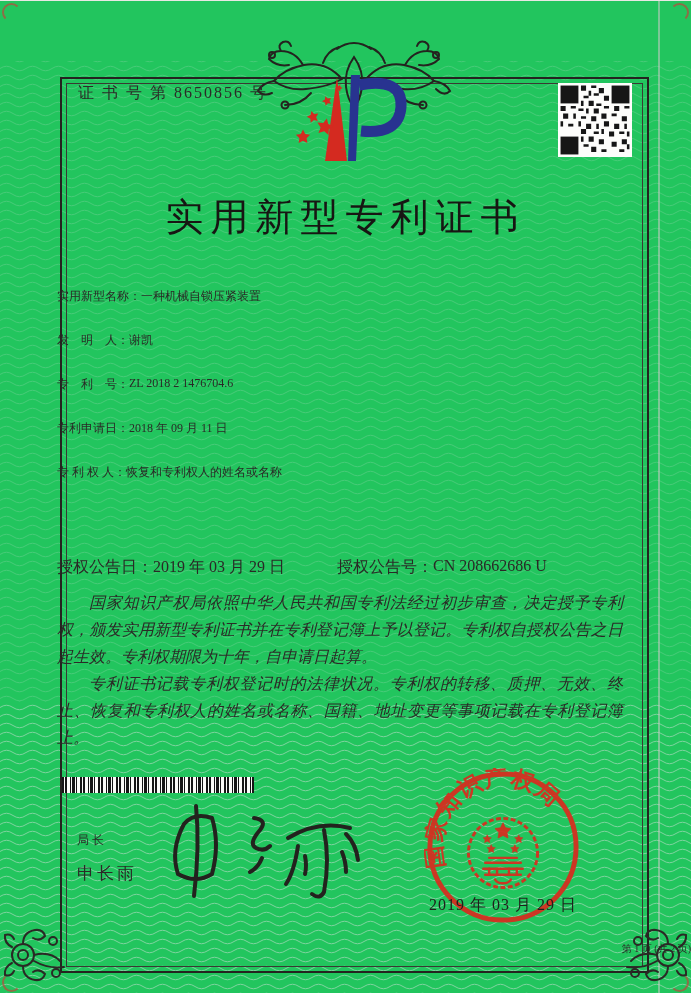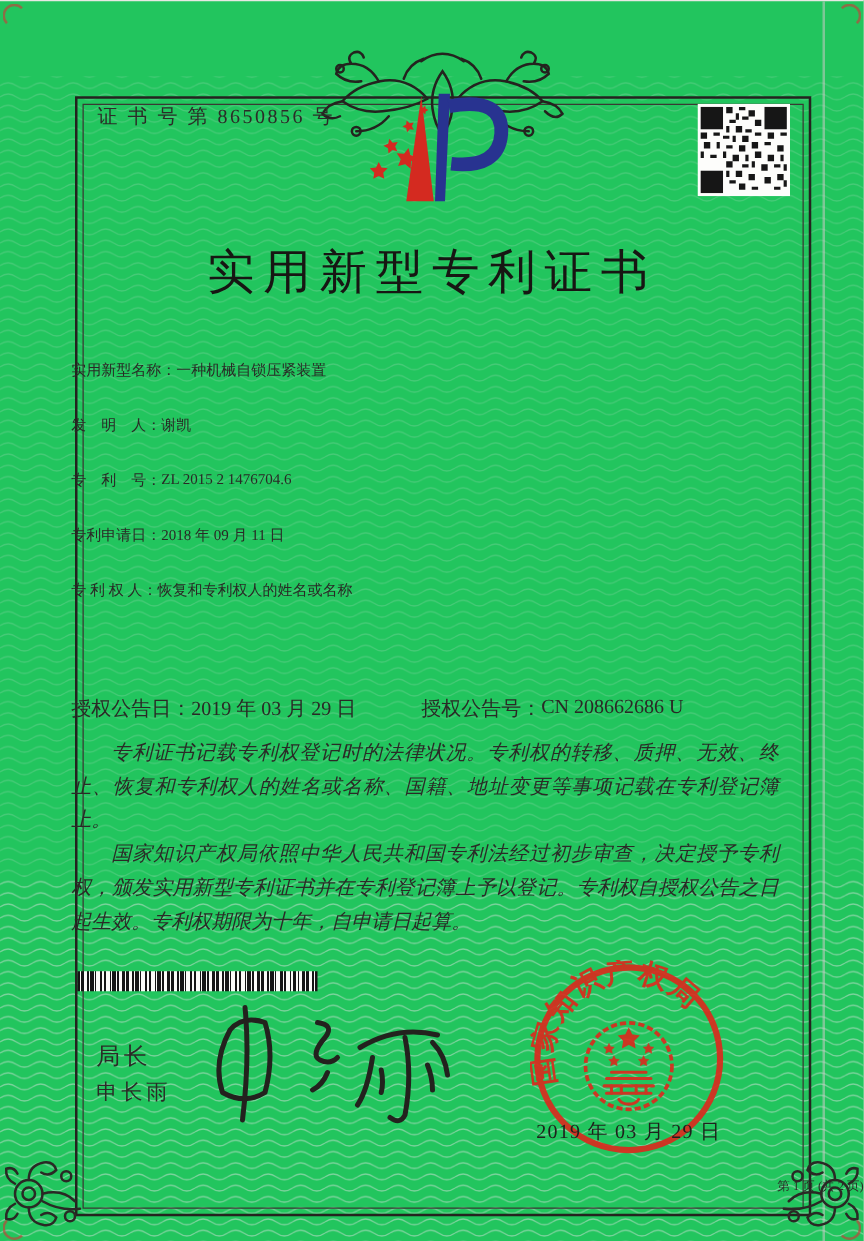--- a/index.html
+++ b/index.html
@@ -56,21 +56,21 @@
   }
   .body-text p{margin:0;text-indent:2em;}
   
   .barcode{
     position:absolute;left:62px;top:776px;width:192px;height:16px;
     background:repeating-linear-gradient(90deg,
       #151515 0 2px,#fbfbf8 2px 3px,#151515 3px 5px,#fbfbf8 5px 8px,
       #151515 8px 9px,#fbfbf8 9px 10px,#151515 10px 13px,#fbfbf8 13px 14px,
       #151515 14px 15px,#fbfbf8 15px 18px);
   }
-  .director-title{position:absolute;left:77px;top:831px;font-size:19px;letter-spacing:3px;color:#2b2a27;}
+  .director-title{position:absolute;left:77px;top:831px;font-size:12px;letter-spacing:3px;color:#2b2a27;}
   .director-name{position:absolute;left:77px;top:861px;font-size:17px;letter-spacing:3px;color:#2b2a27;}
   .signature{position:absolute;left:138px;top:793px;width:232px;height:108px;}
   .seal{position:absolute;left:424px;top:767px;width:158px;height:158px;}
   .seal-date{position:absolute;left:429px;top:894px;font-size:16px;color:#201f1c;letter-spacing:1px;}
   .page-num{position:absolute;left:0;top:941px;width:691px;text-align:right;font-size:10px;color:#2b2a27;}
 </style>
 </head>
 <body>
 
 <div class="page">
@@ -172,41 +172,41 @@
   <div class="field-row row-0">
     <span class="lbl">实用新型名称：</span>
     <span class="val">一种机械自锁压紧装置</span>
   </div>
   <div class="field-row row-1">
     <span class="lbl">发　明　人：</span>
     <span class="val">谢凯</span>
   </div>
   <div class="field-row row-2">
     <span class="lbl">专　利　号：</span>
-    <span class="val">ZL 2015 2 1476704.6</span>
+    <span class="val">ZL 2018 2 1476704.6</span>
   </div>
   <div class="field-row row-3">
     <span class="lbl">专利申请日：</span>
     <span class="val">2018 年 09 月 11 日</span>
   </div>
   <div class="field-row row-4">
     <span class="lbl">专 利 权 人：</span>
     <span class="val">恢复和专利权人的姓名或名称</span>
   </div>
 
   <div class="grant-row">
     <span class="lbl">授权公告日：</span>
     <span>2019 年 03 月 29 日</span>
     <span class="lbl grant-pair2">授权公告号：</span>
     <span>CN 208662686 U</span>
   </div>
 
   <div class="body-text">
+    <p>国家知识产权局依照中华人民共和国专利法经过初步审查，决定授予专利权，颁发实用新型专利证书并在专利登记簿上予以登记。专利权自授权公告之日起生效。专利权期限为十年，自申请日起算。</p>
     <p>专利证书记载专利权登记时的法律状况。专利权的转移、质押、无效、终止、恢复和专利权人的姓名或名称、国籍、地址变更等事项记载在专利登记簿上。</p>
-    <p>国家知识产权局依照中华人民共和国专利法经过初步审查，决定授予专利权，颁发实用新型专利证书并在专利登记簿上予以登记。专利权自授权公告之日起生效。专利权期限为十年，自申请日起算。</p>
   </div>
 
   <div class="barcode"></div>
 
   <div class="director-title">局长</div>
   <div class="director-name">申长雨</div>
 
   <svg class="signature" viewBox="0 0 232 108">
     <g fill="none" stroke="#23221e" stroke-width="4" stroke-linecap="round" stroke-linejoin="round">
       <path d="M46,30 q-14,26 -6,50 q18,10 34,0 q8,-30 0,-56 q-18,-6 -28,6"></path>

